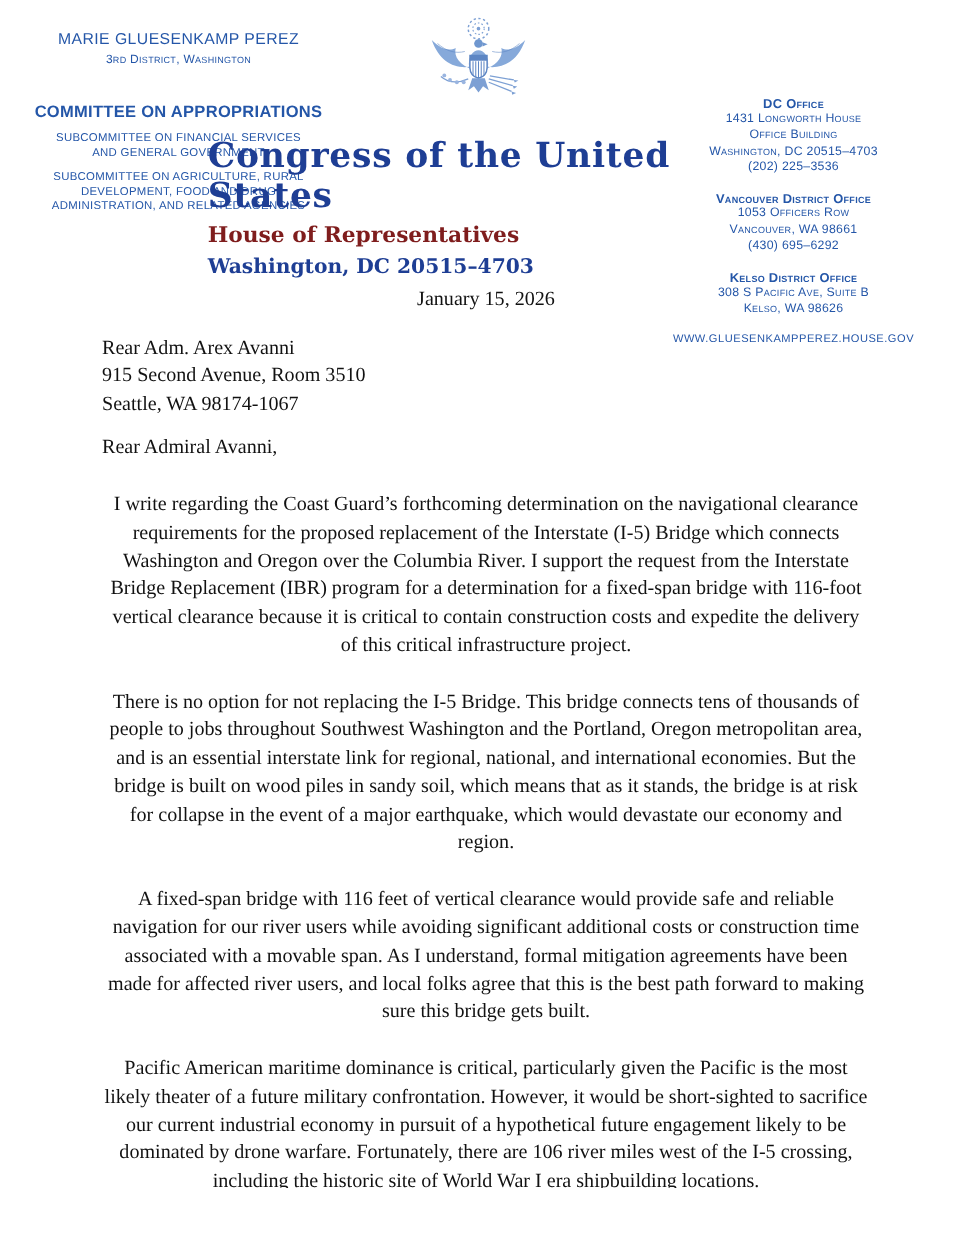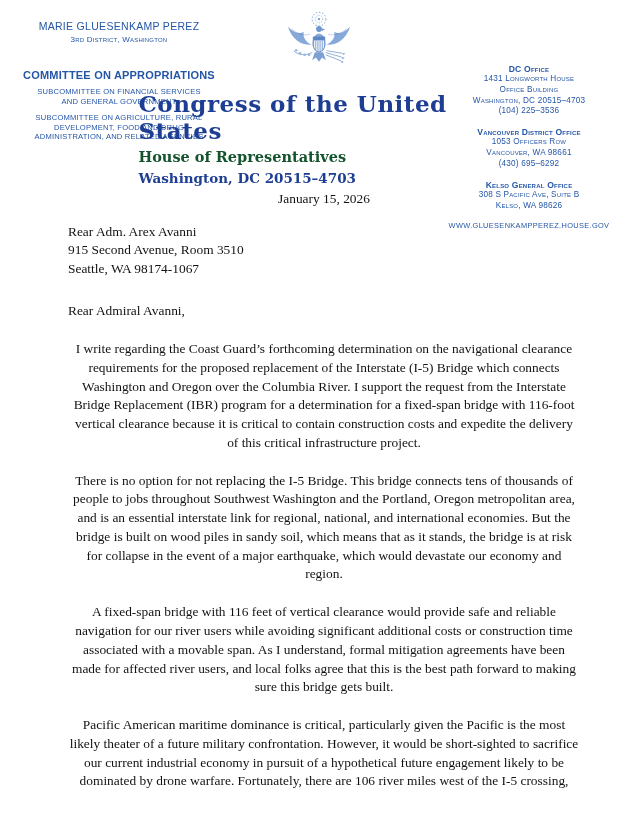--- a/index.html
+++ b/index.html
@@ -33,21 +33,21 @@
     width:360px; color:#1e3e94;
   }
   .seal { width:76px; height:80px; display:block; margin:0 auto; }
   .congress-title {
     font-family:"DejaVu Serif","Liberation Serif",serif;
     font-weight:bold; font-size:23px; letter-spacing:.5px; margin-top:2px;
     color:#1e3e94;
   }
   .house-title {
     font-family:"DejaVu Serif","Liberation Serif",serif;
-    font-weight:bold; font-size:14.5px; margin-top:4px; color:#14532d;
+    font-weight:bold; font-size:14.5px; margin-top:4px; color:#7f1d1d;
   }
   .dc-line {
     font-family:"DejaVu Serif","Liberation Serif",serif;
     font-weight:bold; font-size:13.5px; margin-top:5px; color:#1e3e94;
   }
 
   .lh-right {
     position:absolute; right:12px; top:20px; width:192px;
     text-align:center; color:#2456a8;
     font-family:"Liberation Sans","DejaVu Sans",sans-serif;
@@ -57,21 +57,21 @@
   .office-name { font-size:8.6px; font-weight:bold; font-variant-caps:small-caps; letter-spacing:.2px; }
   .office-line { font-size:8.2px; font-variant-caps:small-caps; line-height:1.32; letter-spacing:.2px; }
   .website { font-size:7.4px; margin-top:10px; letter-spacing:.35px; }
 
   
   .letter-body {
     position:absolute; left:68px; top:190px; width:512px;
     font-size:13.4px; line-height:1.4; color:#121212;
   }
   .date { text-align:center; margin-bottom:14px; }
-  .recipient { margin-bottom:24px; }
+  .recipient { margin-bottom:11px; }
   .recipient div { line-height:1.38; }
   .salutation { margin-bottom:19px; }
   .letter-body p { margin:0 0 19px 0; text-align:center; }
 </style>
 </head>
 <body>
 
 <div class="page">
 
   <header class="letterhead">
@@ -132,30 +132,30 @@
       <div class="house-title">House of Representatives</div>
       <div class="dc-line">Washington, DC 20515–4703</div>
     </div>
 
     <div class="lh-right">
       <div class="office">
         <div class="office-name">DC Office</div>
         <div class="office-line">1431 Longworth House</div>
         <div class="office-line">Office Building</div>
         <div class="office-line">Washington, DC 20515–4703</div>
-        <div class="office-line">(104) 225–3536</div>
+        <div class="office-line">(202) 225–3536</div>
       </div>
       <div class="office">
         <div class="office-name">Vancouver District Office</div>
         <div class="office-line">1053 Officers Row</div>
         <div class="office-line">Vancouver, WA 98661</div>
         <div class="office-line">(430) 695–6292</div>
       </div>
       <div class="office">
-        <div class="office-name">Kelso General Office</div>
+        <div class="office-name">Kelso District Office</div>
         <div class="office-line">308 S Pacific Ave, Suite B</div>
         <div class="office-line">Kelso, WA 98626</div>
       </div>
       <div class="website">WWW.GLUESENKAMPPEREZ.HOUSE.GOV</div>
     </div>
 
   </header>
 
   <main class="letter-body">
     <div class="date">January 15, 2026</div>

